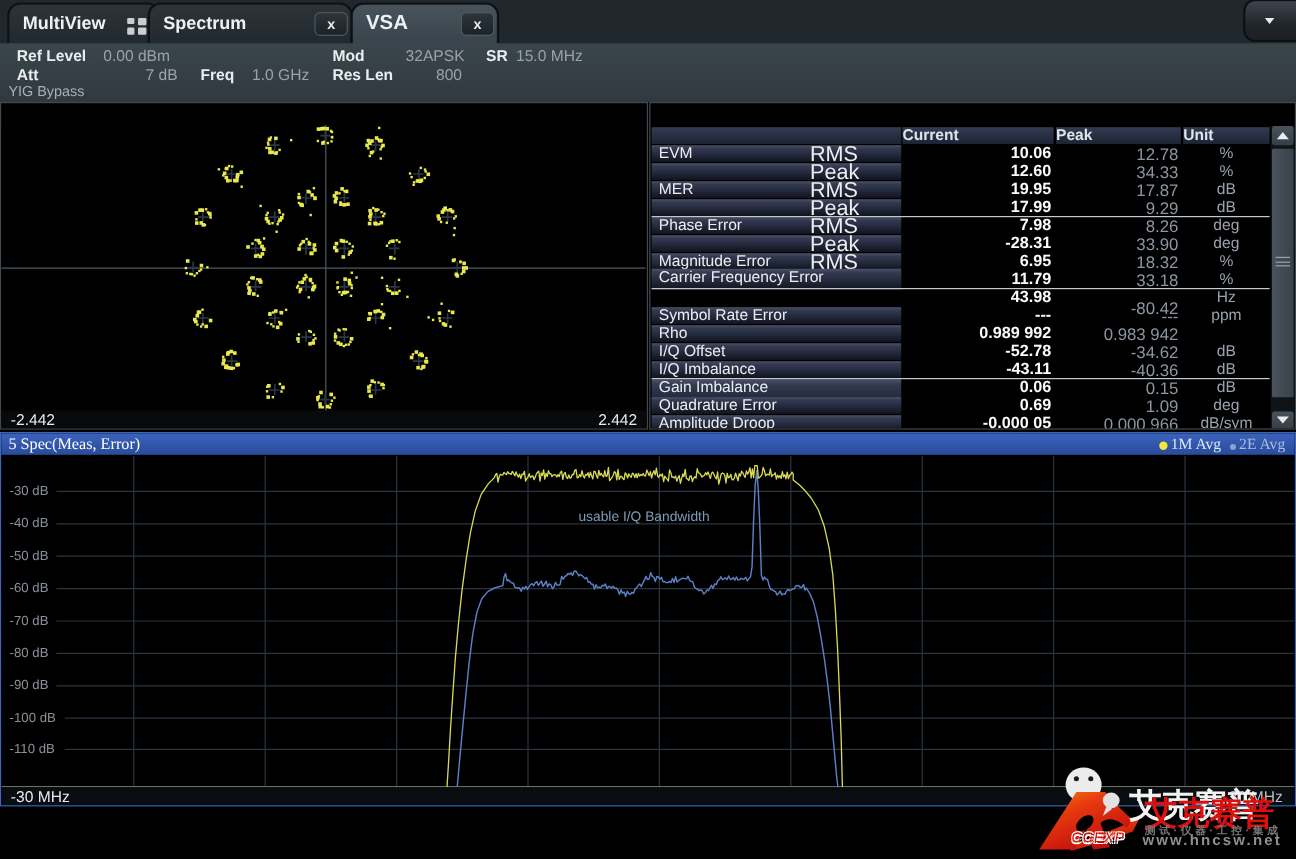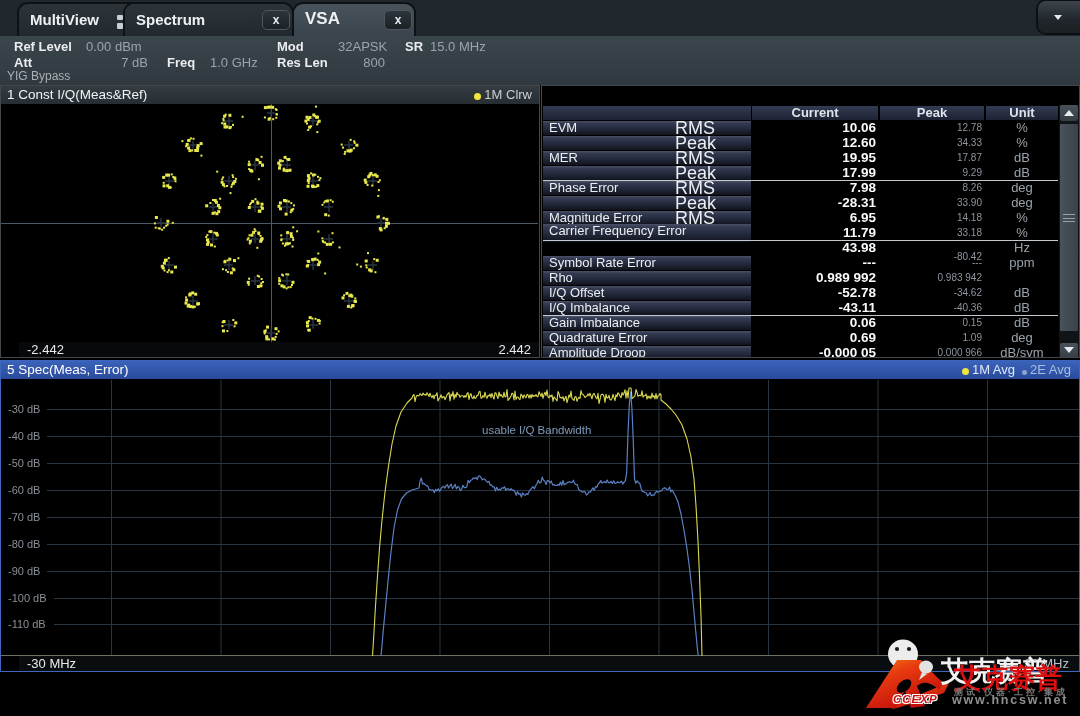--- a/index.html
+++ b/index.html
@@ -26,57 +26,57 @@
 #infobar b{position:absolute;color:#e9edef;font-weight:bold;white-space:pre}
 #infobar s{position:absolute;color:#9ba3aa;text-decoration:none;white-space:pre}
 
 .win{position:absolute;background:#000;border:1px solid #41494f;overflow:hidden;}
 .whdr{position:absolute;left:0;top:0;right:0;height:18px;
   background:linear-gradient(#343c42,#262d33);color:#f0f3f4;font-size:13.5px;
   line-height:18px;padding-left:6px;}
 .leg{position:absolute;top:0;height:18px;line-height:18px;font-size:13px;}
 .dot{display:inline-block;width:7px;height:7px;border-radius:50%;vertical-align:-.5px;margin-right:3px;}
 .xbar{position:absolute;left:0;right:0;bottom:0;height:15px;background:#07090b;
-  color:#e8ebed;font-size:13px;line-height:15px;margin-left:18px;}
+  color:#e8ebed;font-size:13px;line-height:15px;}
 
 #w2 .lcell{position:absolute;left:1px;width:208px;
   background:linear-gradient(180deg,#4a5168 0%,#333a50 18%,#262c40 50%,#11141d 100%);}
 #w2 .l1{position:absolute;left:6px;top:0;color:#eceef1;font-size:13px;line-height:14px;white-space:pre}
 #w2 .l2{position:absolute;left:132px;top:0;color:#eceef1;font-size:18px;line-height:14px}
 #w2 .cur{position:absolute;left:210px;width:124px;color:#f8fafb;font-weight:bold;
   font-size:13.5px;text-align:right;line-height:14px;white-space:pre}
-#w2 .pk{position:absolute;left:338px;width:102px;color:#8d95a0;font-size:10px;
+#w2 .pk{position:absolute;left:338px;width:102px;color:#8d95a0;font-size:14px;
   text-align:right;line-height:14px;white-space:pre}
 #w2 .un{position:absolute;left:444px;width:72px;color:#9aa2ac;font-size:13px;
   text-align:center;line-height:14px}
 #w2 .sep{position:absolute;left:1px;width:515px;height:1px;background:#c3c9cf;}
 .hcell{position:absolute;top:20px;height:14px;background:linear-gradient(180deg,#333b52,#1d2333);
-  color:#dfe3ea;font-weight:bold;font-size:13px;text-align:center;line-height:14px;}
+  color:#dfe3ea;font-weight:bold;font-size:13px;line-height:14px;}
 
 #sbar{position:absolute;left:517px;top:19px;width:20px;height:253px;background:#101417;}
 .sbtn{position:absolute;left:1px;width:18px;background:linear-gradient(#49525a,#353e45);border-radius:2px;}
 .sbtn i{position:absolute;left:4px;width:0;height:0;border-left:5px solid transparent;border-right:5px solid transparent;}
 #sthumb{position:absolute;left:1px;top:19px;width:18px;height:207px;
   background:linear-gradient(90deg,#4a535b,#39424a);border-radius:1px;}
 #sgrip{position:absolute;left:3px;top:90px;width:12px;height:8px;
   border-top:1px solid #9aa2a8;border-bottom:1px solid #9aa2a8;}
 #sgrip:after{content:"";position:absolute;left:0;top:3px;width:12px;height:1px;background:#9aa2a8;}
 
 #w5{border:1px solid #3f66bd;}
-#w5 .whdr{background:linear-gradient(#3b63bb,#2a4b9c);color:#fff;}
+#w5 .whdr{background:linear-gradient(#3b63bb,#2a4b9c);color:#fff;font-family:Liberation Serif, serif;}
 #w5 .xbar{background:#0a0d10;}
 
 #wm{position:absolute;left:860px;top:636px;width:220px;height:80px;}
 .wmtxt{position:absolute;white-space:pre;}
 </style></head>
 <body>
 <div id="s">
 
 <div id="tabbar">
-  <div class="tab" style="left:19px;width:124px">
+  <div class="tab" style="left:8px;width:124px">
         <span class="tt">MultiView</span>
     <span class="gicon" style="left:98px;top:11px;width:6px;height:5px"></span>
     <span class="gicon" style="left:107px;top:11px"></span>
     <span class="gicon" style="left:98px;top:19px;width:6px"></span>
     <span class="gicon" style="left:107px;top:19px"></span>
   </div>
   <div class="tab" style="left:125px;width:167px">
         <span class="tt">Spectrum</span>
     <div class="cbtn" style="left:137px">x</div>
   </div>
@@ -99,23 +99,20 @@
   <b style="left:14px;top:19px">Att</b>
       <s style="left:110px;top:19px;width:38px;text-align:right">7 dB</s>
   <b style="left:167px;top:19px">Freq</b>
       <s style="left:210px;top:19px">1.0 GHz</s>
   <b style="left:277px;top:19px">Res Len</b>
       <s style="left:340px;top:19px;width:45px;text-align:right">800</s>
   <s style="left:7px;top:33px;font-size:12px;color:#a9b0b6">YIG Bypass</s>
 </div>
 
 <div class="win" id="w1" style="left:0;top:85px;width:540px;height:273px">
-  <div class="whdr">1 Const I/Q(Meas&amp;Ref)
-    <div class="leg" style="right:7px"><span class="dot" style="background:#f0e63c"></span><span style="color:#c9ced3">1M Clrw</span></div>
-  </div>
   <div style="position:absolute;left:0;top:18px">
         <svg width="537" height="239" viewBox="0 0 537 239" style="display:block">
 <rect width="537" height="239" fill="#000"></rect>
 <line x1="270.5" y1="0" x2="270.5" y2="239" stroke="#4d5a66" stroke-width="1"></line>
 <line x1="0" y1="119.5" x2="537" y2="119.5" stroke="#4d5a66" stroke-width="1"></line>
 <path d="M281,103H290M286,99V108 M250,103H259M254,99V108 M250,135H259M254,130V139 M281,135H290M286,130V139 M323,103H332M328,99V108 M308,77H317M312,72V81 M281,61H290M286,57V66 M250,61H259M254,57V66 M223,77H232M228,72V81 M208,103H217M212,99V108 M208,135H217M212,130V139 M223,161H232M228,157V166 M250,177H259M254,172V181 M281,177H290M286,172V181 M308,161H317M312,157V166 M323,135H332M328,130V139 M376,119H384M380,114V124 M367,77H376M372,72V81 M343,41H352M348,37V46 M308,17H317M312,13V22 M266,9H274M270,4V14 M223,17H232M228,13V22 M188,41H197M192,37V46 M164,77H173M168,72V81 M156,119H164M160,114V123 M164,161H173M168,157V166 M188,197H197M192,192V201 M223,221H232M228,216V225 M266,229H274M270,224V234 M308,221H317M312,216V225 M343,197H352M348,192V201 M367,161H376M372,157V166" stroke="#2b3743" stroke-width="1.4" fill="none"></path>
 <g fill="#e8e84f">
             <rect x="291.2" y="103.9" width="2" height="2"></rect>
             <rect x="289.3" y="104.7" width="3" height="3"></rect>
             <rect x="288.7" y="107.2" width="2" height="2"></rect>
@@ -575,21 +572,21 @@
         <span class="l2">Peak</span>
       </div>
       <div class="cur" style="top:110px;height:14px">-28.31</div>
       <div class="pk" style="top:110px;height:14px">33.90</div>
       <div class="un" style="top:110px;height:14px">deg</div>
       <div class="lcell" style="top:125px;height:14px">
         <span class="l1">Magnitude Error</span>
         <span class="l2">RMS</span>
       </div>
       <div class="cur" style="top:125px;height:14px">6.95</div>
-      <div class="pk" style="top:125px;height:14px">14.18</div>
+      <div class="pk" style="top:125px;height:14px">18.32</div>
       <div class="un" style="top:125px;height:14px">%</div>
       <div class="lcell" style="top:140px;height:14px">
         <span class="l1"></span>
         <span class="l2">Peak</span>
       </div>
       <div class="cur" style="top:140px;height:14px">11.79</div>
       <div class="pk" style="top:140px;height:14px">33.18</div>
       <div class="un" style="top:140px;height:14px">%</div>
       <div class="lcell" style="top:138px;height:18px">
         <span class="l1">Carrier Frequency Error</span>
@@ -619,21 +616,21 @@
       <div class="cur" style="top:200px;height:14px">-52.78</div>
       <div class="pk" style="top:200px;height:14px">-34.62</div>
       <div class="un" style="top:200px;height:14px">dB</div>
       <div class="lcell" style="top:215px;height:14px">
         <span class="l1">I/Q Imbalance</span>
         <span class="l2"></span>
       </div>
       <div class="cur" style="top:215px;height:14px">-43.11</div>
       <div class="pk" style="top:215px;height:14px">-40.36</div>
       <div class="un" style="top:215px;height:14px">dB</div>
-      <div class="lcell" style="top:230px;height:14px">
+      <div class="lcell" style="top:230px;height:28px">
         <span class="l1">Gain Imbalance</span>
         <span class="l2"></span>
       </div>
       <div class="cur" style="top:230px;height:14px">0.06</div>
       <div class="pk" style="top:230px;height:14px">0.15</div>
       <div class="un" style="top:230px;height:14px">dB</div>
       <div class="lcell" style="top:245px;height:14px">
         <span class="l1">Quadrature Error</span>
         <span class="l2"></span>
       </div>
@@ -737,15 +734,15 @@
     <path d="M29,70 C54,60 74,54 90,45 L84,57 C66,63 48,69 33,73 Z" fill="url(#lg)"></path>
     <path d="M6,72 L37,24 L61,24 C70,34 76,41 84,47 L79,54 C70,45 62,45 57,50 L65,70 L51,72 L45,55 C41,60 38,66 36,72 Z" fill="url(#lg)"></path>
     <ellipse cx="44" cy="50" rx="8.5" ry="5.2" fill="#000" transform="rotate(-40 44 50)"></ellipse>
     <ellipse cx="66" cy="31" rx="7" ry="6.5" fill="#e2e2e2"></ellipse>
     <path d="M62,36 L59,44 L67,38 Z" fill="#e2e2e2"></path>
   </svg>
   <div class="wmtxt" style="left:81px;top:17px;font-size:27px;font-weight:bold;color:#f2f2f2;letter-spacing:0px">艾克赛普</div>
   <div class="wmtxt" style="left:94px;top:24px;font-size:27px;font-weight:bold;color:#dd0f0f">艾克赛普</div>
   <div class="wmtxt" style="left:94px;top:50px;font-size:9px;color:#787878;letter-spacing:3px;font-weight:bold">测试·仪器·工控·集成</div>
   <div class="wmtxt" style="left:92px;top:57px;font-size:12.5px;color:#8f8f8f;letter-spacing:1.8px;font-weight:bold">www.hncsw.net</div>
-  <div class="wmtxt" style="left:33px;top:57px;font-size:11.5px;color:#cc1111;font-weight:bold;font-style:italic;letter-spacing:1px;text-shadow:-1px -1px 0 #fff,1px -1px 0 #fff,-1px 1px 0 #fff,1px 1px 0 #fff">CCEXP</div>
+  <div class="wmtxt" style="left:33px;top:57px;font-size:11.5px;color:#cc1111;font-weight:normal;font-style:italic;letter-spacing:1px;text-shadow:-1px -1px 0 #fff,1px -1px 0 #fff,-1px 1px 0 #fff,1px 1px 0 #fff">CCEXP</div>
 </div>
 
 </div>
 </body></html>

